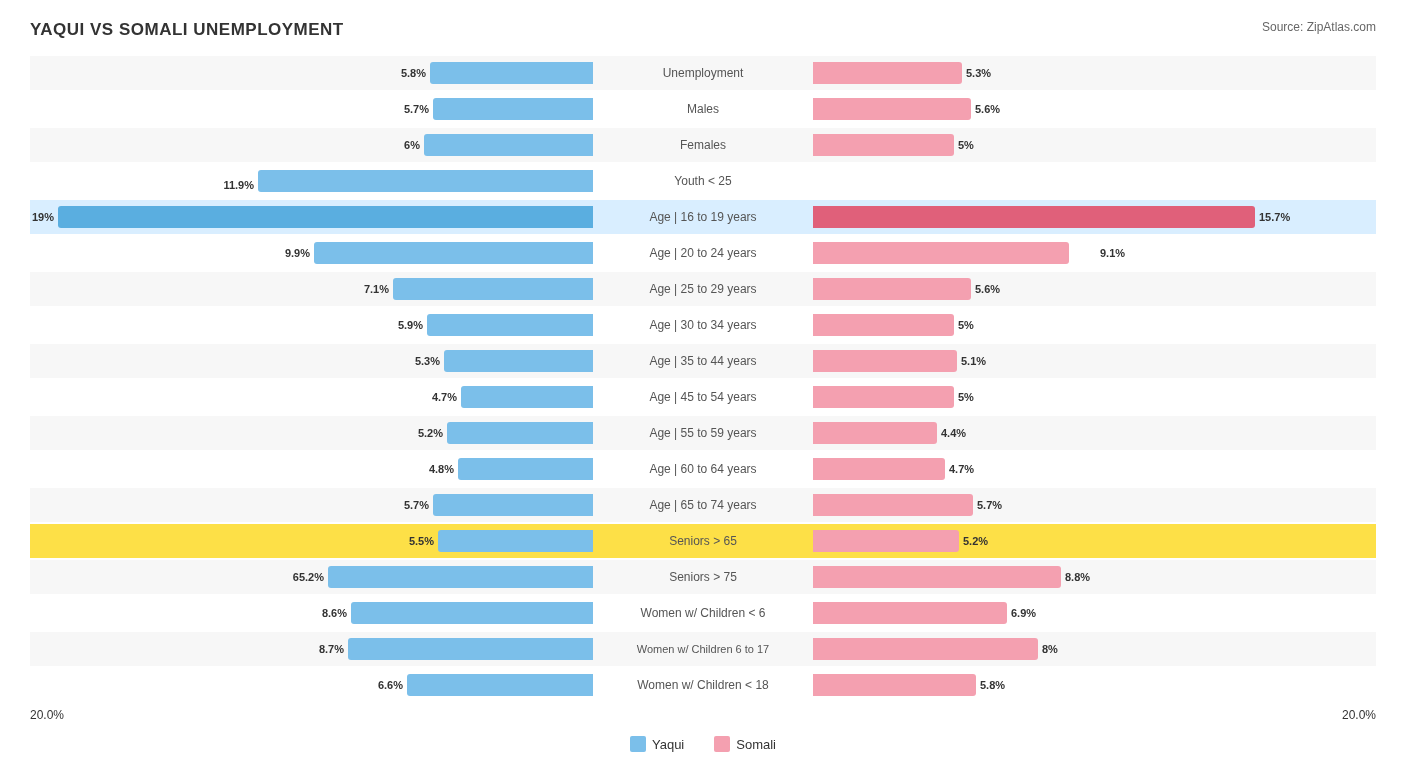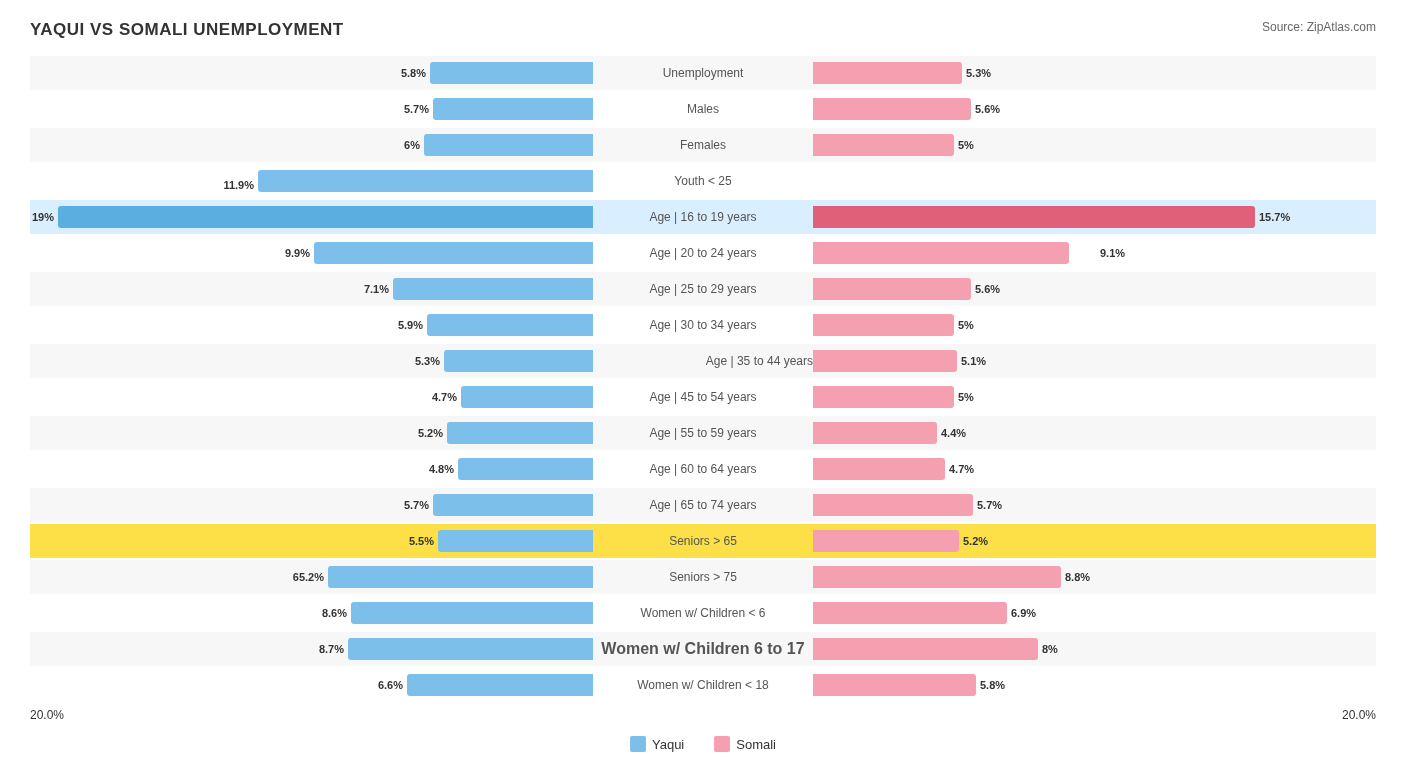--- a/index.html
+++ b/index.html
@@ -245,21 +245,21 @@
         <span style="position:absolute; left:145px; font-size:11px; font-weight:bold; color:#333; white-space:nowrap;">5%</span>
       </div>
     </div>
   </div>
       <div class="bar-row" style="background: rgb(247, 247, 247);">
     <div class="bars-wrapper">
       <div class="left-section" style="width:563px; flex:none; position:relative; height:28px;">
         <div class="bar-left" style="width:149px; background:#7bbfea; position:absolute; right:0; height:22px; border-radius:3px 0 0 3px;"></div>
         <span style="position:absolute; right:153px; font-size:11px; font-weight:bold; color:#333; white-space:nowrap;">5.3%</span>
       </div>
-      <div class="center-label" style="width:220px; text-align:right; font-size:12px; color:#555; flex-shrink:0; white-space:nowrap;">Age | 35 to 44 years</div>
+      <div class="center-label" style="width:220px; text-align:center; font-size:12px; color:#555; flex-shrink:0; white-space:nowrap;">Age | 35 to 44 years</div>
       <div class="right-section" style="width:563px; flex:none; position:relative; height:28px;">
         <div class="bar-right" style="width:144px; background:#f4a0b0; position:absolute; left:0; height:22px; border-radius:0 3px 3px 0;"></div>
         <span style="position:absolute; left:148px; font-size:11px; font-weight:bold; color:#333; white-space:nowrap;">5.1%</span>
       </div>
     </div>
   </div>
       <div class="bar-row" style="background: rgb(255, 255, 255);">
     <div class="bars-wrapper">
       <div class="left-section" style="width:563px; flex:none; position:relative; height:28px;">
         <div class="bar-left" style="width:132px; background:#7bbfea; position:absolute; right:0; height:22px; border-radius:3px 0 0 3px;"></div>
@@ -349,21 +349,21 @@
         <span style="position:absolute; left:198px; font-size:11px; font-weight:bold; color:#333; white-space:nowrap;">6.9%</span>
       </div>
     </div>
   </div>
       <div class="bar-row" style="background: rgb(247, 247, 247);">
     <div class="bars-wrapper">
       <div class="left-section" style="width:563px; flex:none; position:relative; height:28px;">
         <div class="bar-left" style="width:245px; background:#7bbfea; position:absolute; right:0; height:22px; border-radius:3px 0 0 3px;"></div>
         <span style="position:absolute; right:249px; font-size:11px; font-weight:bold; color:#333; white-space:nowrap;">8.7%</span>
       </div>
-      <div class="center-label" style="width:220px; text-align:center; font-size:16px; color:#555; flex-shrink:0; white-space:nowrap;font-weight:bold;">Women w/ Children 6 to 17</div>
+      <div class="center-label" style="width:220px; text-align:center; font-size:11px; color:#555; flex-shrink:0; white-space:nowrap;">Women w/ Children 6 to 17</div>
       <div class="right-section" style="width:563px; flex:none; position:relative; height:28px;">
         <div class="bar-right" style="width:225px; background:#f4a0b0; position:absolute; left:0; height:22px; border-radius:0 3px 3px 0;"></div>
         <span style="position:absolute; left:229px; font-size:11px; font-weight:bold; color:#333; white-space:nowrap;">8%</span>
       </div>
     </div>
   </div>
       <div class="bar-row" style="background: rgb(255, 255, 255);">
     <div class="bars-wrapper">
       <div class="left-section" style="width:563px; flex:none; position:relative; height:28px;">
         <div class="bar-left" style="width:186px; background:#7bbfea; position:absolute; right:0; height:22px; border-radius:3px 0 0 3px;"></div>

